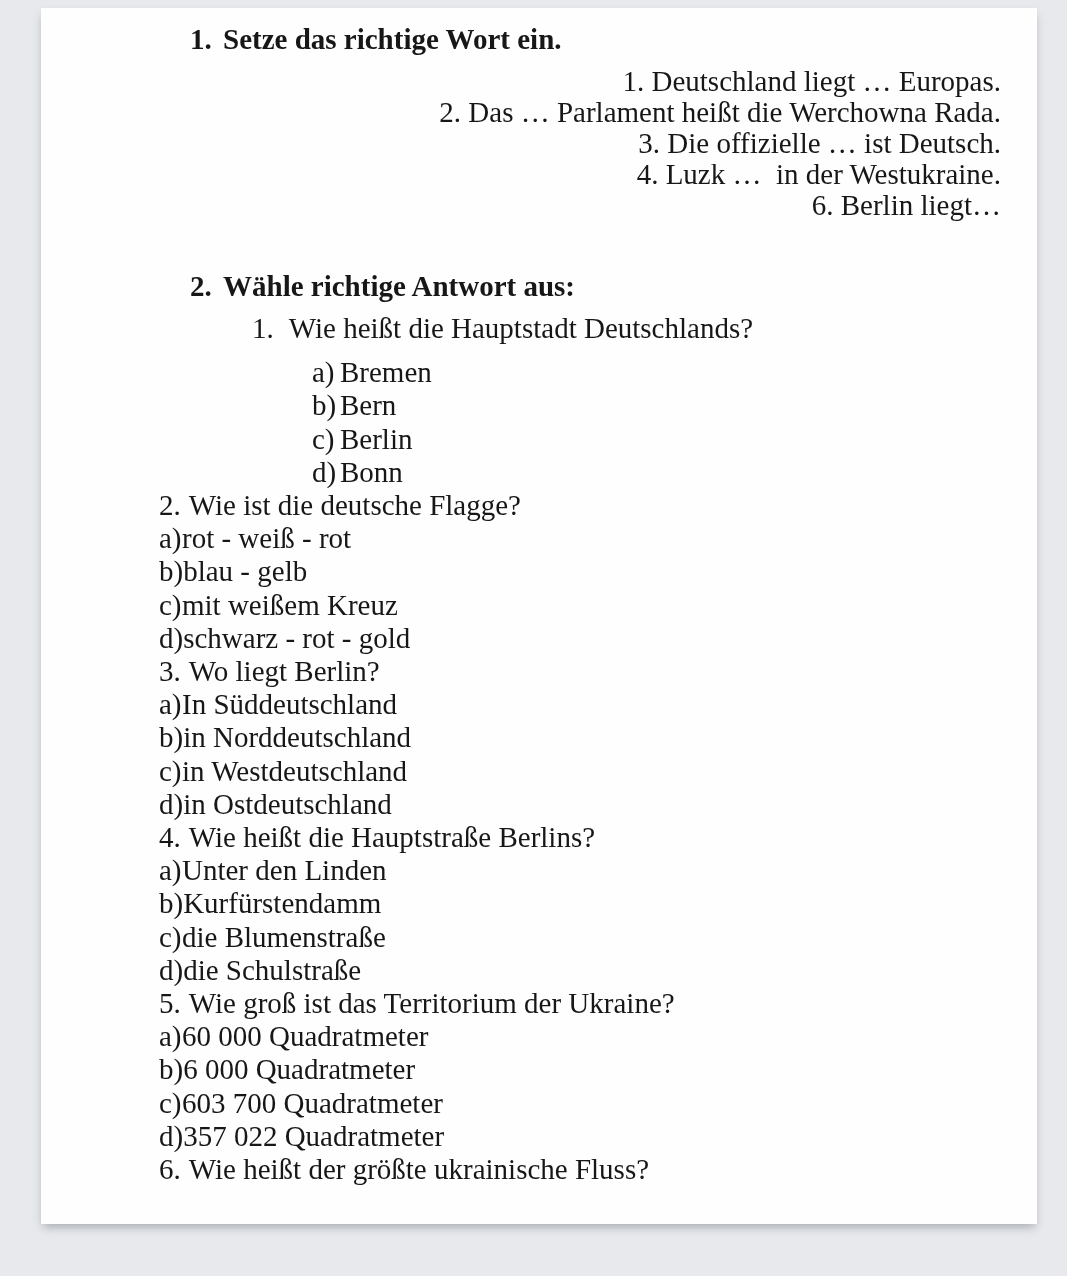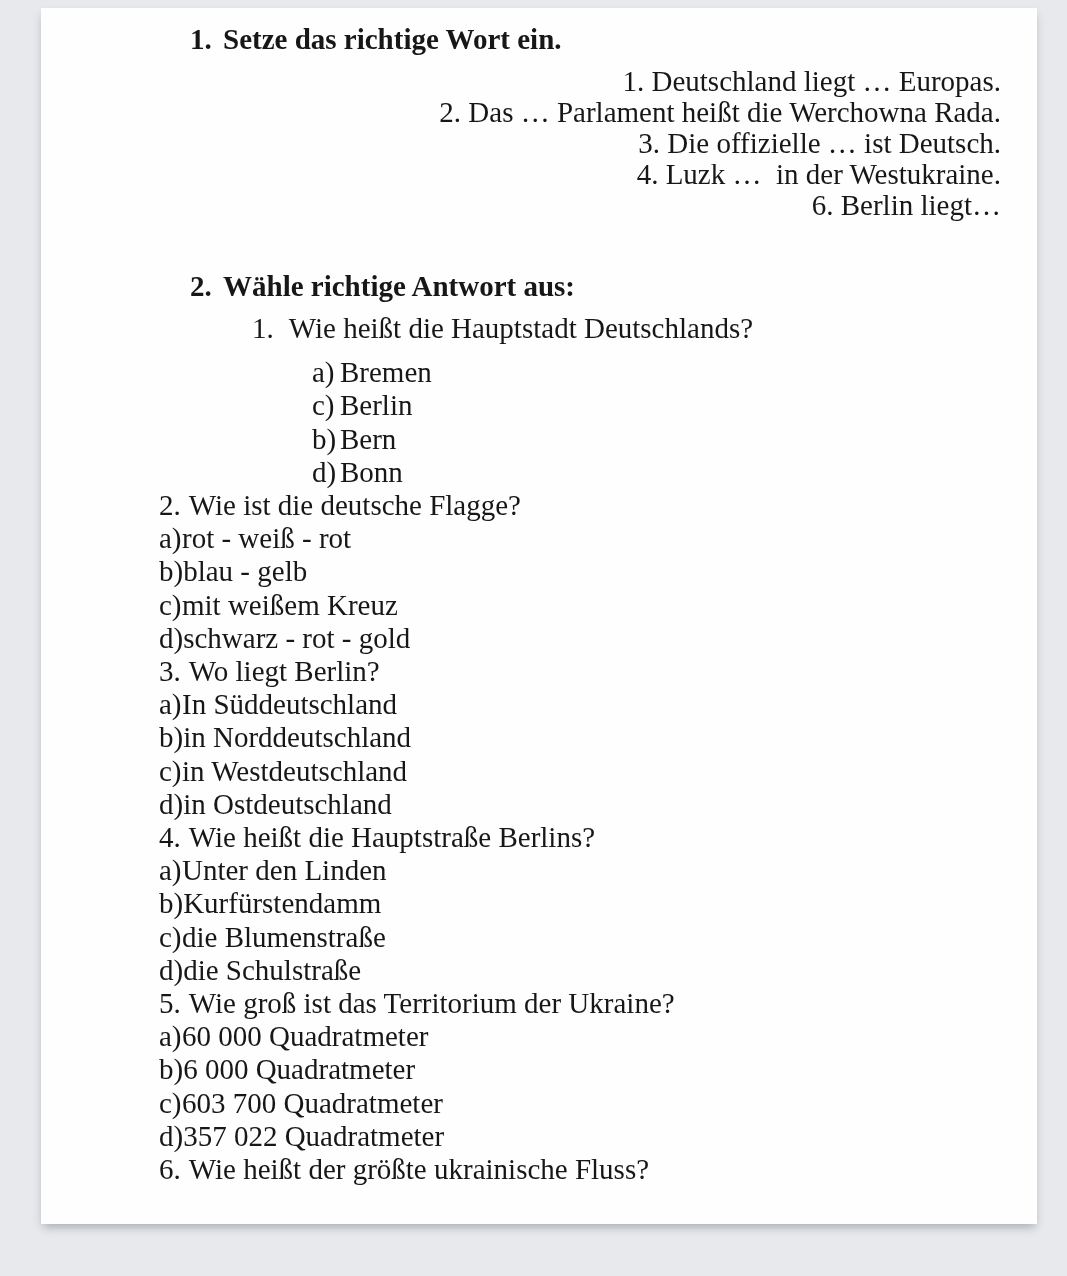--- a/index.html
+++ b/index.html
@@ -81,22 +81,22 @@
     <div class="heading h2">
       <span class="hnum">2.</span><span class="htxt">Wähle richtige Antwort aus:</span>
     </div>
 
     <div class="question q-first">
       <p class="qline">
         <span class="qnum">1.</span><span class="qtxt">Wie heißt die Hauptstadt Deutschlands?</span>
       </p>
       <div class="opts">
         <p class="opt"><span class="olabel">a)</span><span class="otxt">Bremen</span></p>
+        <p class="opt"><span class="olabel">b)</span><span class="otxt">Bern</span></p>
         <p class="opt"><span class="olabel">c)</span><span class="otxt">Berlin</span></p>
-        <p class="opt"><span class="olabel">b)</span><span class="otxt">Bern</span></p>
         <p class="opt"><span class="olabel">d)</span><span class="otxt">Bonn</span></p>
       </div>
     </div>
 
     <div class="question q-left">
       <p class="qline">
         <span class="qnum">2.</span><span class="qtxt">Wie ist die deutsche Flagge?</span>
       </p>
       <div class="opts">
         <p class="opt"><span class="olabel">a)</span><span class="otxt">rot - weiß - rot</span></p>

